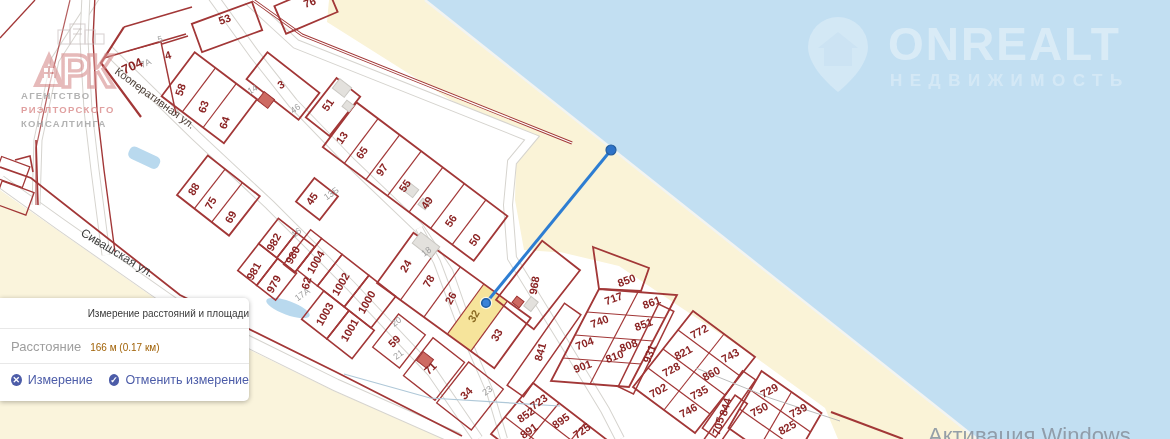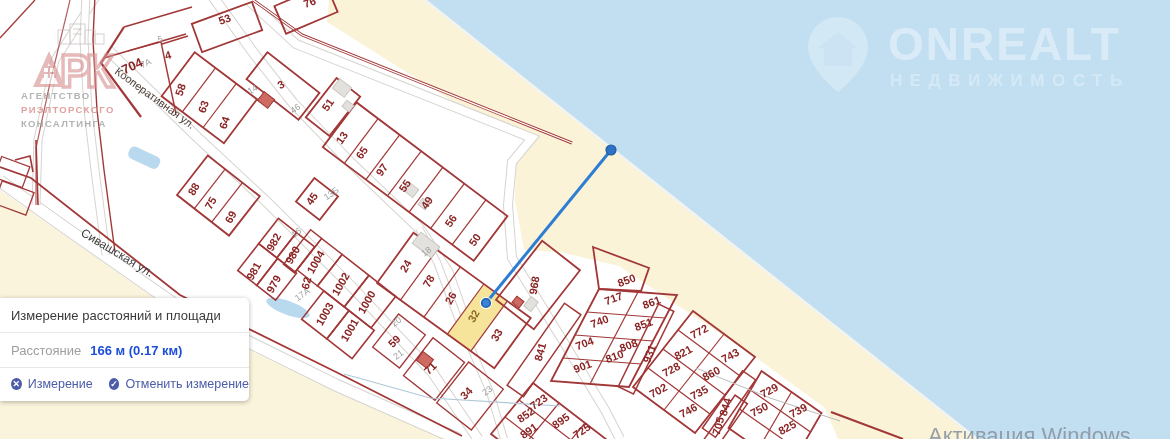--- a/index.html
+++ b/index.html
@@ -1,22 +1,22 @@
 <!DOCTYPE html>
 <html><head>
 <meta charset="utf-8">
 <style>
 html,body{margin:0;padding:0;}
 body{width:1170px;height:439px;overflow:hidden;font-family:"Liberation Sans",sans-serif;position:relative;background:#ffffff;}
 #panel{position:absolute;left:0;top:298px;width:249px;height:103px;background:#fff;border-radius:0 5px 5px 0;
 box-shadow:0 1px 5px rgba(0,0,0,0.3);z-index:5;}
-#panel .title{font-size:13px;color:#3a3a3a;padding:10px 0 0 11px;}
+#panel .title{font-size:10px;color:#3a3a3a;padding:10px 0 0 11px;text-align:right;}
 #panel .hr{border-top:1px solid #e8e8e8;margin:9px 0 0 0;}
 #panel .row{font-size:13px;padding:10px 0 0 11px;color:#9e9e9e;}
-#panel .row b{font-weight:bold;color:#1d4ed8;font-size:13px;padding-left:9px;}
+#panel .row b{font-weight:normal;color:#a16207;font-size:10px;padding-left:9px;}
 #panel .btns{display:flex;align-items:center;gap:6px;padding:9px 0 0 11px;font-size:12.5px;color:#4c5ca8;white-space:nowrap;}
 #panel .ic{display:inline-block;width:12px;height:12px;border-radius:50%;background:#4c5ca8;color:#fff;
 font-size:9px;line-height:12px;text-align:center;font-weight:bold;}
 </style>
 </head>
 <body>
 
 <svg width="1170" height="439" viewBox="0 0 1170 439" font-family="Liberation Sans, sans-serif">
 
 <polygon points="425,0 1170,0 1170,439 977,439" fill="#c2dff2"></polygon>

